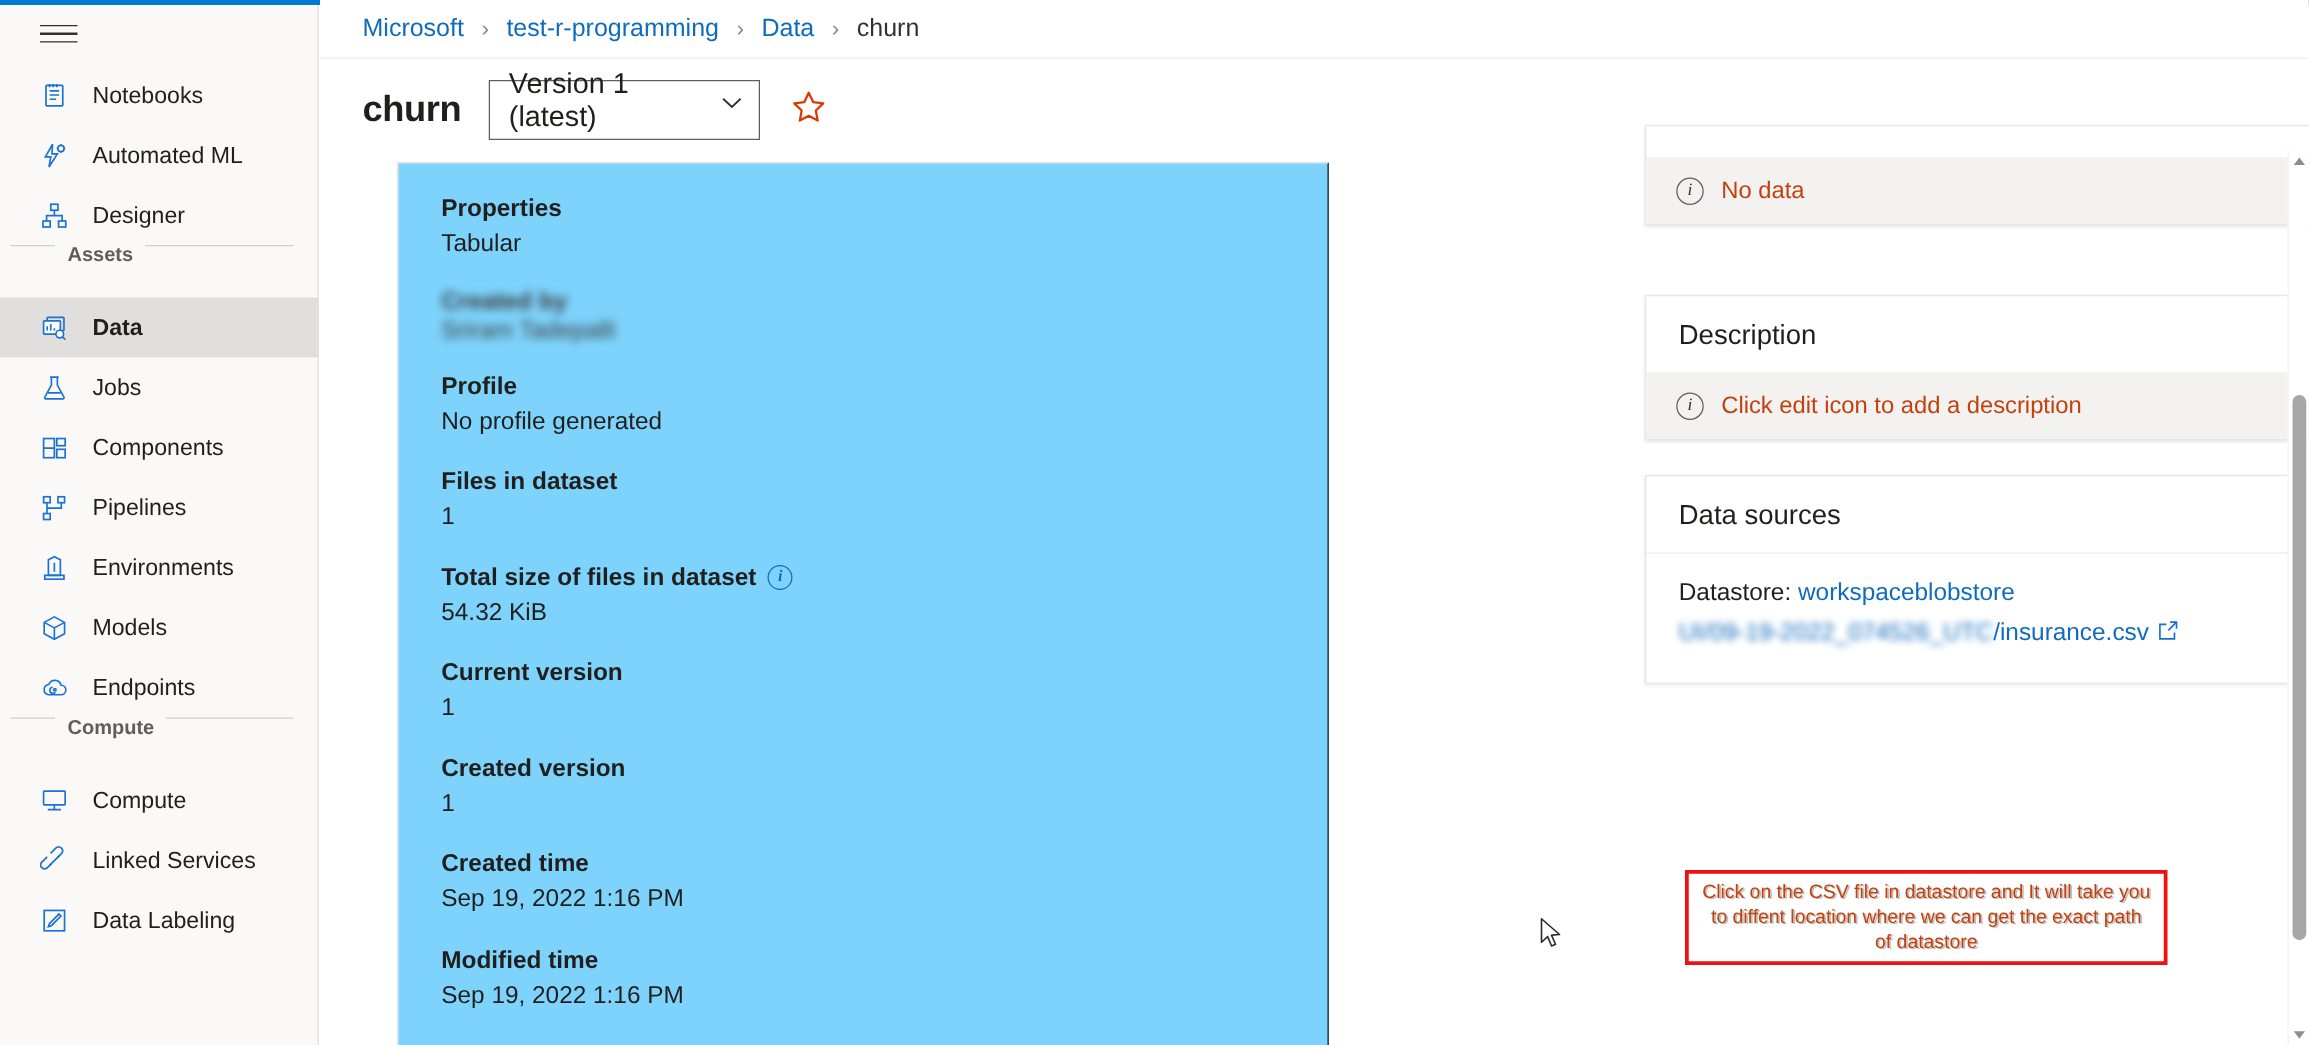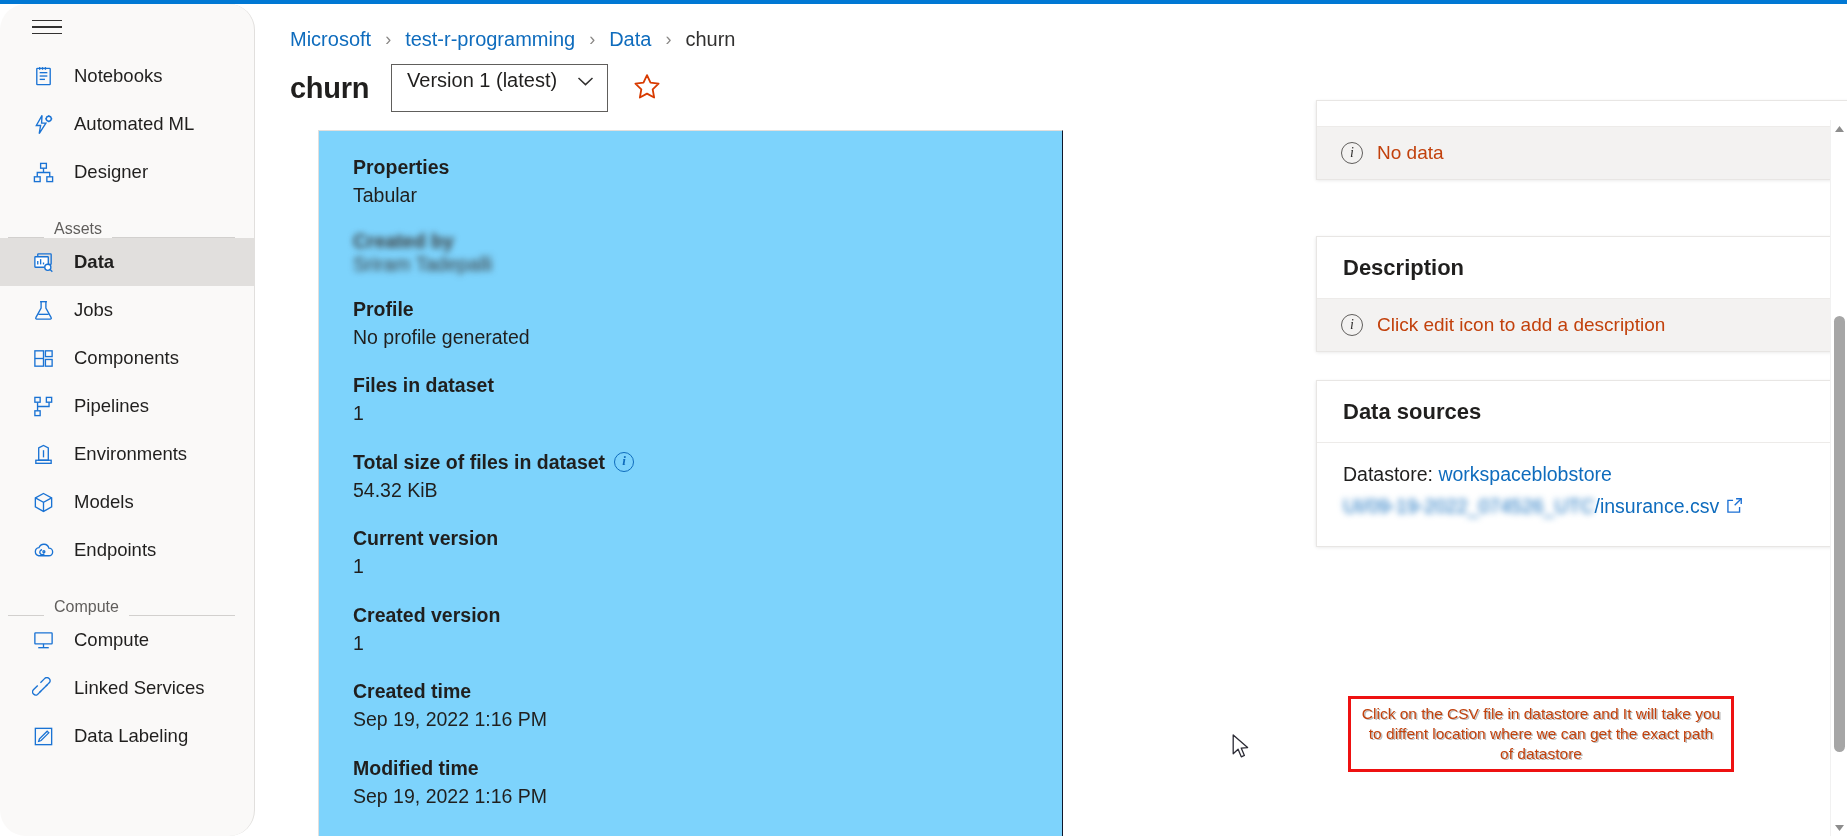--- a/index.html
+++ b/index.html
@@ -12,70 +12,69 @@
   }
   .topbar {
     position: absolute; top: 0; left: 0; width: 1847px; height: 4px;
     background: #0078d4;
   }
   
   .sidebar {
     position: absolute; top: 4px; left: 0; width: 255px; height: 832px;
     background: #faf9f8;
     border-right: 1px solid #e1dfdd;
-    border-radius: 26px;
   }
   .hamburger {
     position: absolute; top: 12px; left: 32px;
     width: 30px; height: 22px;
     cursor: pointer;
     display: flex; flex-direction: column; justify-content: center; gap: 5px;
   }
   .hamburger i { display:block; height: 1.6px; background: #323130; width: 30px; }
   .navlist { position: absolute; top: 48px; left: 0; width: 255px; }
   .navitem {
     display: flex; align-items: center;
     height: 48px; padding-left: 30px; gap: 18px;
     cursor: pointer;
     color: #201f1e; font-size: 18.5px;
   }
   .navitem.active { background: #e1dfdd; font-weight: 600; }
   .navicon { width: 26px; height: 26px; display:flex; align-items:center; justify-content:center; flex: 0 0 26px; }
   .navicon svg { display:block; }
   .group {
-    display: flex; align-items: flex-end; gap: 10px;
-    height: 42px; padding: 0 20px 0 8px;
+    display: flex; align-items: flex-start; gap: 10px;
+    height: 42px; padding: 0 20px 0 8px; font-weight: bold;
   }
   .group .line { flex: 1; height: 1px; background: #d2d0ce; }
   .group .gtext { color: #605e5c; font-size: 16px; white-space: nowrap; }
   .group .line.short { flex: 0 0 36px; }
 
   
   .breadcrumb {
-    position: absolute; top: 16px; left: 256px; width: 1591px; height: 47px;
+    position: absolute; top: 0; left: 256px; width: 1591px; height: 47px;
     display: flex; align-items: center; padding-left: 34px; gap: 14px;
     border-bottom: 1px solid #edebe9;
     background: #fff;
   }
   .crumb { color: #0f6cbd; font-size: 20px; cursor: pointer; white-space: nowrap; }
   .crumb.last { color: #323130; cursor: default; }
   .chev { color: #8a8886; font-size: 18px; font-weight: 300; }
 
   
   .titlerow {
     position: absolute; top: 52px; left: 256px; width: 1591px; height: 72px;
     display: flex; align-items: center; padding-left: 34px; gap: 22px;
     background: #fff;
   }
   .pagetitle { font-size: 29px; font-weight: 600; color: #201f1e; letter-spacing: -0.3px; }
   .verselect {
     display: flex; align-items: center; justify-content: space-between;
     width: 217px; height: 48px; padding: 0 13px 16px 15px;
     border: 1px solid #605e5c; background: #fff;
-    font-size: 20px; color: #201f1e; cursor: pointer;
+    font-size: 23px; color: #201f1e; cursor: pointer;
   }
   .caret { color: #323130; }
   .starbtn { cursor: pointer; width: 34px; height: 34px; display:flex; align-items:center; justify-content:center; }
 
   
   .content {
     position: absolute; top: 124px; left: 256px; width: 1575px; height: 712px;
     background: #fff;
   }
   .leftcard {
@@ -116,21 +115,21 @@
     background: #fff;
     border: 1px solid #e8e6e4;
     box-shadow: 0 1.2px 3.6px rgba(0,0,0,0.10), 0 0.3px 0.9px rgba(0,0,0,0.07);
     margin-bottom: 28px;
   }
   .card-head {
     display: flex; align-items: center; justify-content: space-between;
     padding: 0 26px; height: 62px;
     border-bottom: 1px solid #edebe9;
   }
-  .card-title { font-size: 22px; font-weight: 700; color: #201f1e; }
+  .card-title { font-size: 22px; font-weight: 400; color: #201f1e; }
   .msgbar {
     display: flex; align-items: center; gap: 14px;
     background: #f3f2f1; padding: 0 24px; height: 52px;
   }
   .msgbar .circ {
     display: inline-flex; align-items: center; justify-content: center;
     width: 22px; height: 22px; border-radius: 50%;
     border: 1.5px solid #605e5c; color: #323130;
     font-size: 14px; font-style: italic; font-family: "Liberation Serif", serif;
     flex: 0 0 22px;

